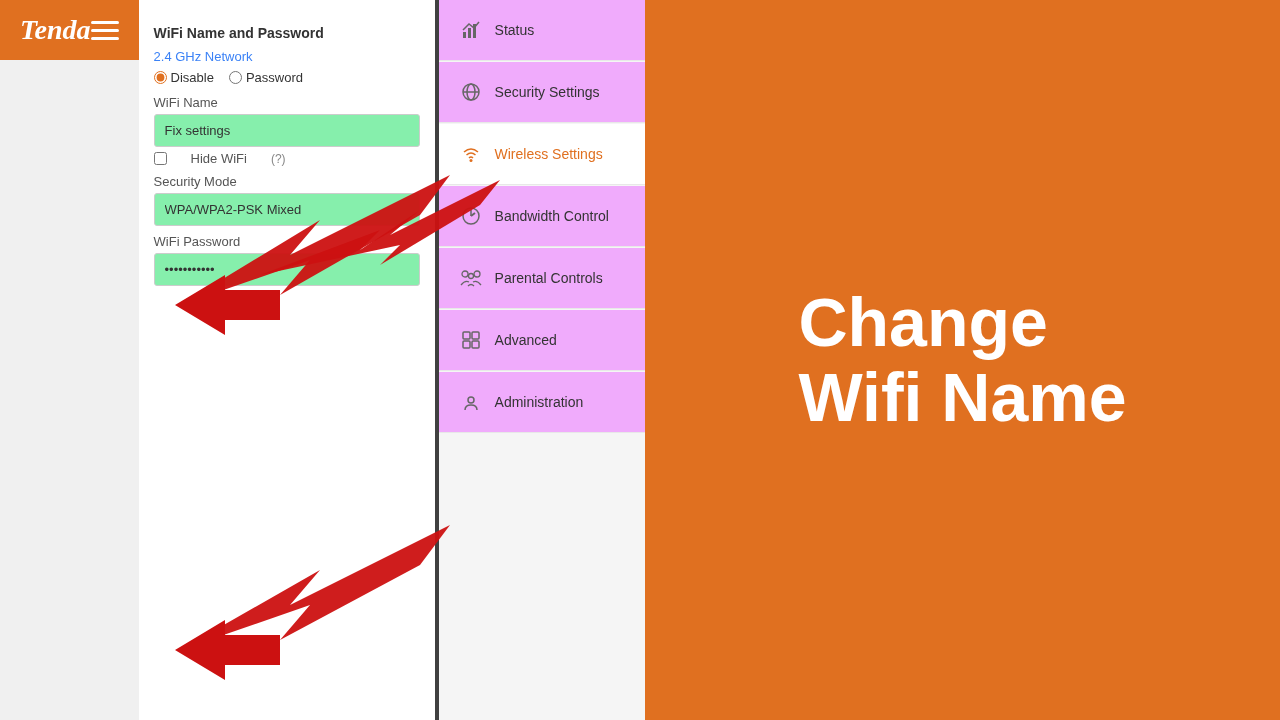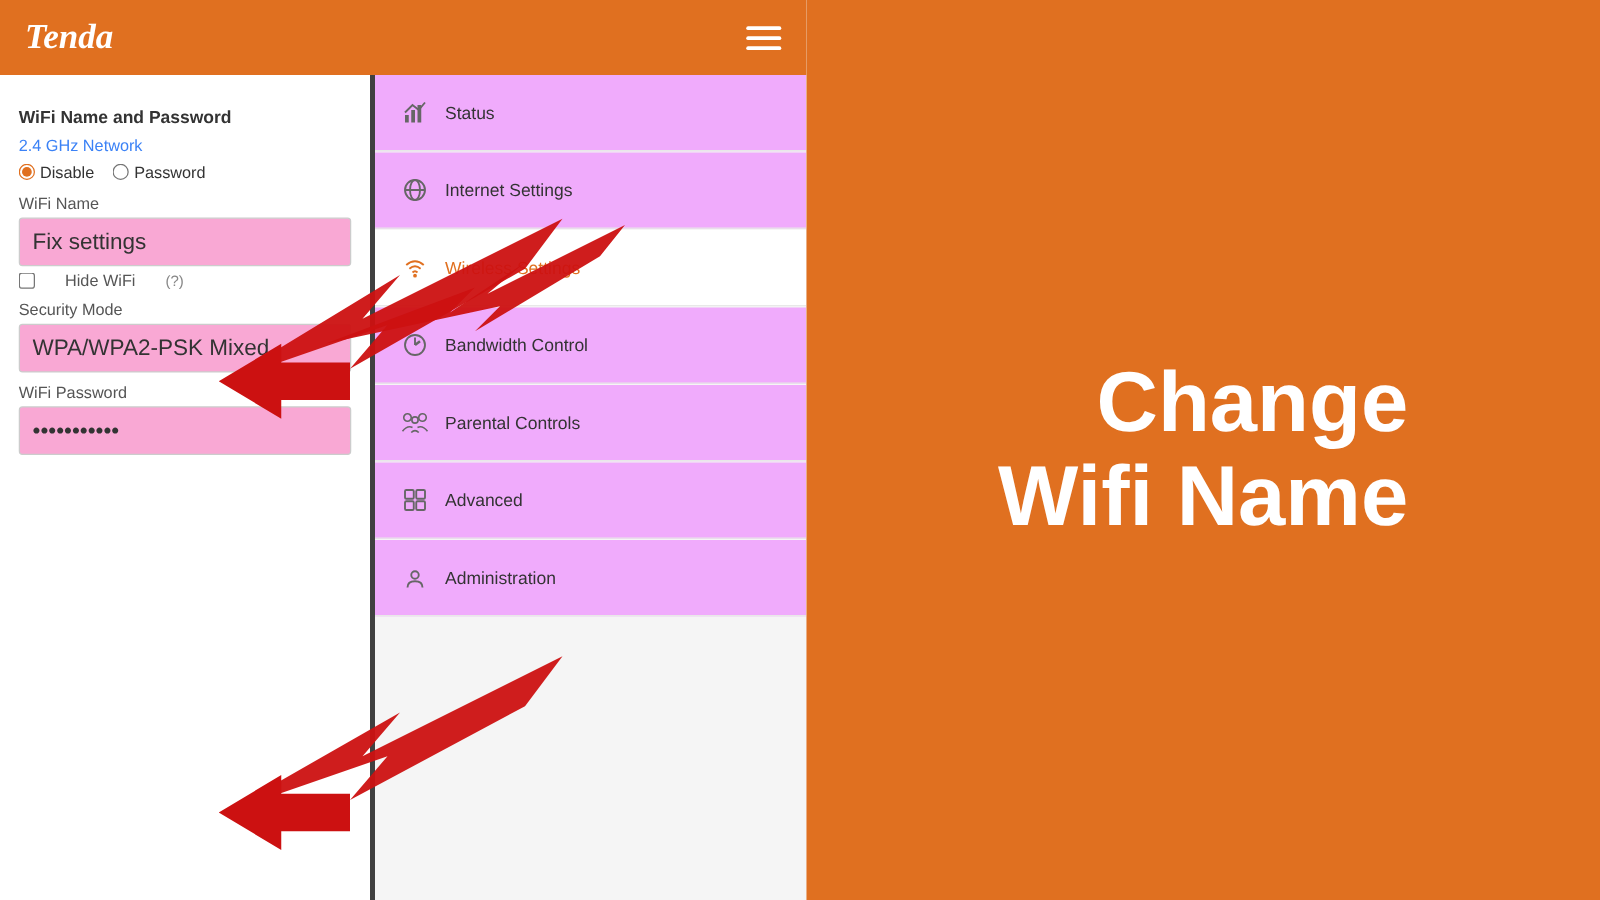--- a/index.html
+++ b/index.html
@@ -9,21 +9,21 @@
       display: flex;
       font-family: Arial, sans-serif;
       overflow: hidden;
     }
 
     
     .router-ui {
       width: 645px;
       height: 720px;
       display: flex;
-      flex-direction: column;
+      flex-direction: row;
       background: #f0f0f0;
     }
 
     
     .header {
       background: #e07020;
       height: 60px;
       display: flex;
       align-items: center;
       justify-content: space-between;
@@ -107,23 +107,23 @@
       color: #555;
       margin-bottom: 4px;
       margin-top: 8px;
     }
 
     .text-input {
       width: 100%;
       padding: 8px 10px;
       border: 1px solid #ccc;
       border-radius: 3px;
-      font-size: 18px;
+      font-size: 13px;
       color: #333;
-      background: #f9a8d4;
+      background: #86efac;
     }
 
     .checkbox-row {
       display: flex;
       align-items: center;
       gap: 24px;
       margin: 4px 0;
       font-size: 13px;
       color: #555;
     }
@@ -182,21 +182,21 @@
       justify-content: center;
       padding: 40px 30px;
     }
 
     .thumbnail-text {
       color: white;
       font-size: 68px;
       font-weight: 900;
       font-family: Arial Black, Arial, sans-serif;
       line-height: 1.1;
-      text-align: right;
+      text-align: left;
     }
 
     
     .arrow-svg {
       position: absolute;
       pointer-events: none;
     }
   </style>
 </head>
 <body>
@@ -260,21 +260,21 @@
       </div>
 
       <div class="menu-item">
         <div class="menu-icon">
           <svg width="20" height="20" viewBox="0 0 20 20" fill="none">
             <circle cx="10" cy="10" r="8" stroke="#666" stroke-width="1.5"></circle>
             <ellipse cx="10" cy="10" rx="4" ry="8" stroke="#666" stroke-width="1.5"></ellipse>
             <line x1="2" y1="10" x2="18" y2="10" stroke="#666" stroke-width="1.5"></line>
           </svg>
         </div>
-        <span>Internet Settings</span>
+        <span>Security Settings</span>
       </div>
 
       <div class="menu-item active">
         <div class="menu-icon">
           <svg width="20" height="20" viewBox="0 0 20 20" fill="none">
             <path d="M3 8 Q10 2 17 8" stroke="#e07020" stroke-width="1.5" fill="none"></path>
             <path d="M5.5 11 Q10 7 14.5 11" stroke="#e07020" stroke-width="1.5" fill="none"></path>
             <path d="M8 14 Q10 12 12 14" stroke="#e07020" stroke-width="1.5" fill="none"></path>
             <circle cx="10" cy="16.5" r="1.5" fill="#e07020"></circle>
           </svg>

